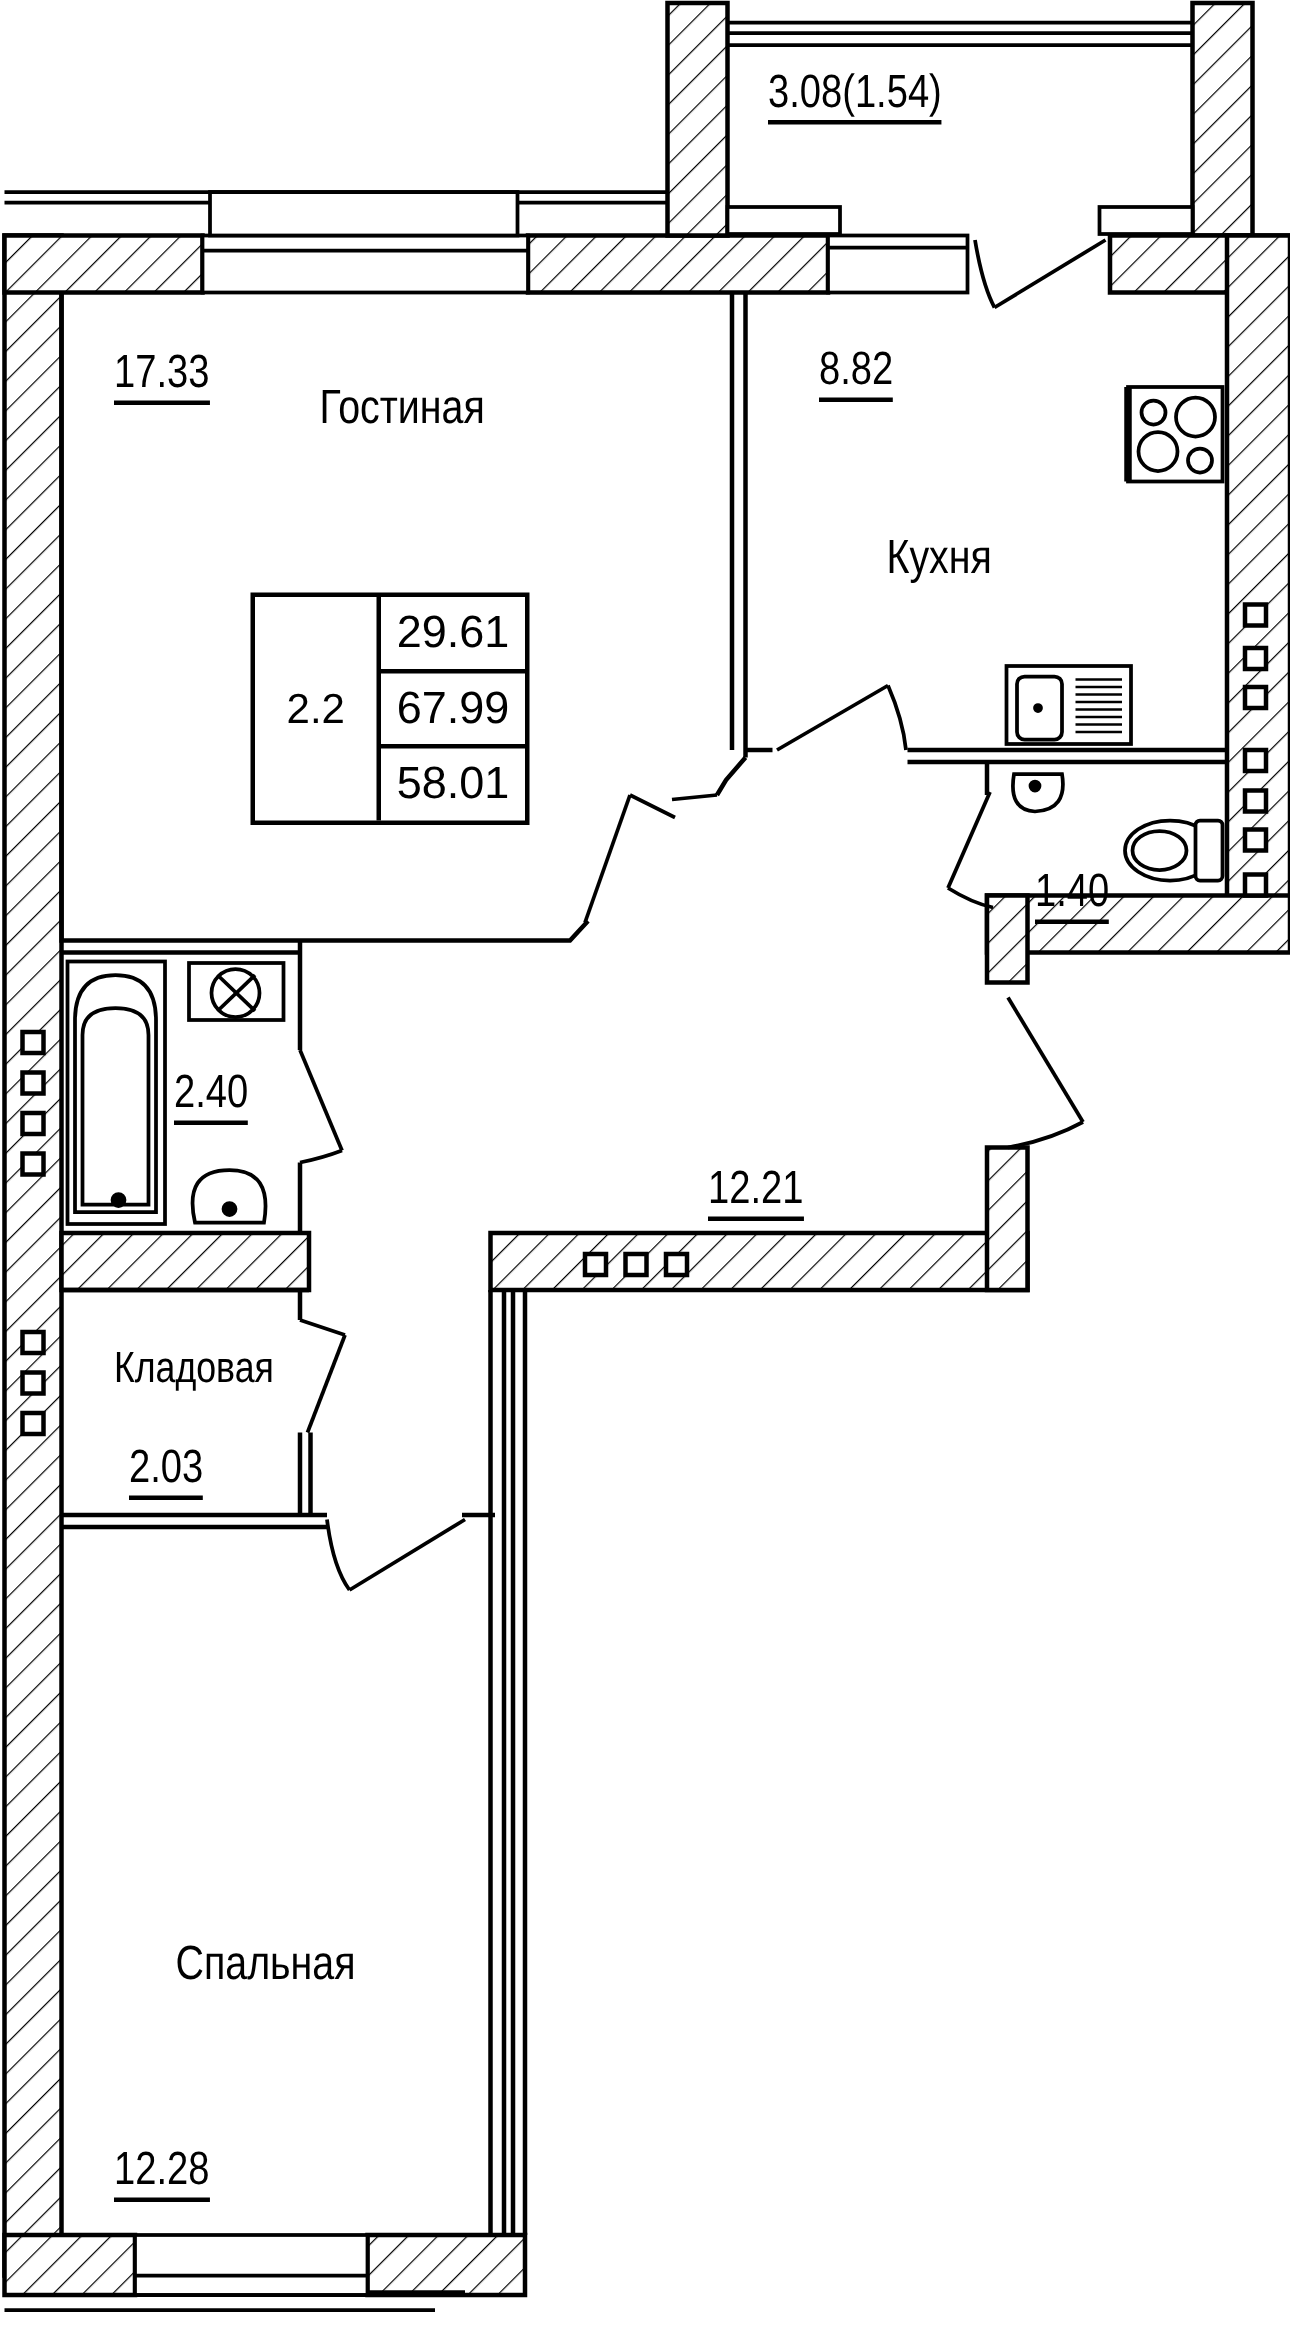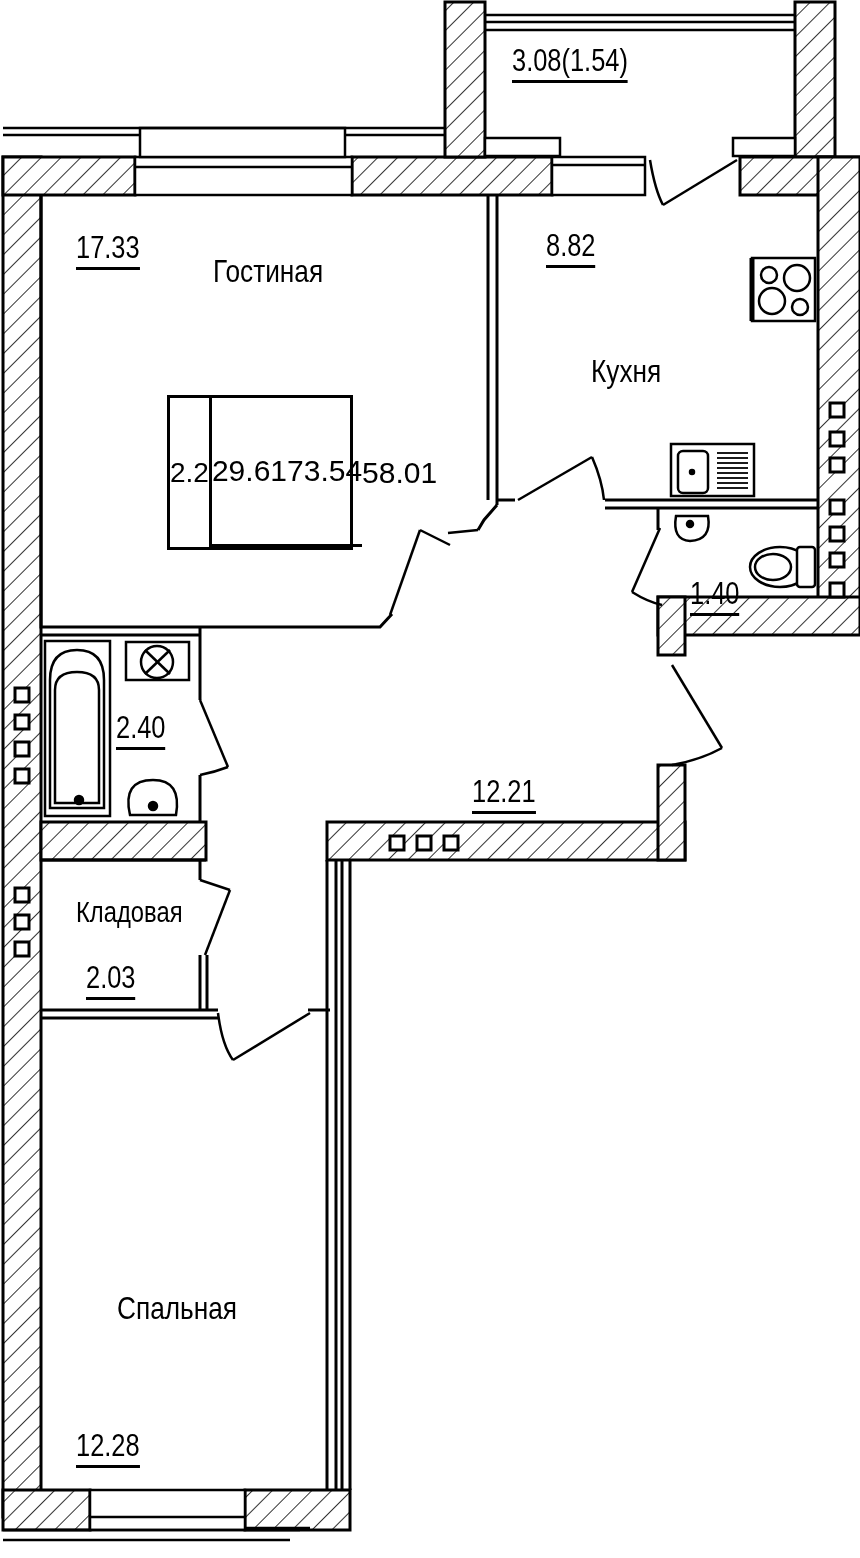--- a/index.html
+++ b/index.html
@@ -19,21 +19,21 @@
   .room-small { font-size: 29px; }
   .summary {
     position: absolute; left: 167px; top: 395px; width: 186px; height: 155px;
     border: 3px solid #000; box-sizing: border-box; display: flex;
     font-family: "Liberation Sans", "DejaVu Sans", sans-serif; background: #fff;
   }
   .summary .left {
     width: 81px; border-right: 3px solid #000; display: flex;
     align-items: center; justify-content: center; font-size: 28px;
   }
-  .summary .right { flex: 1; display: flex; flex-direction: row; }
+  .summary .right { flex: 1; display: flex; flex-direction: column; }
   .summary .cell {
     flex: 1; display: flex; align-items: center; justify-content: center;
     font-size: 30px; border-bottom: 3px solid #000;
   }
   .summary .cell:last-child { border-bottom: none; text-align: center; }
 </style>
 </head>
 <body>
 
 <svg width="860" height="1558" viewBox="0 0 860 1558" xmlns="http://www.w3.org/2000/svg">
@@ -232,16 +232,16 @@
 <div class="lbl area" style="left:472px; top:776px;">12.21</div>
 <div class="lbl room-small" style="left:76px; top:898px;">Кладовая</div>
 <div class="lbl area" style="left:86px; top:962px;">2.03</div>
 <div class="lbl room" style="left:117px; top:1292px;">Спальная</div>
 <div class="lbl area" style="left:76px; top:1430px;">12.28</div>
 
 <div class="summary">
   <div class="left">2.2</div>
   <div class="right">
     <div class="cell">29.61</div>
-    <div class="cell">73.54</div>
+    <div class="cell">67.99</div>
     <div class="cell">58.01</div>
   </div>
 </div>
 
 </body></html>

